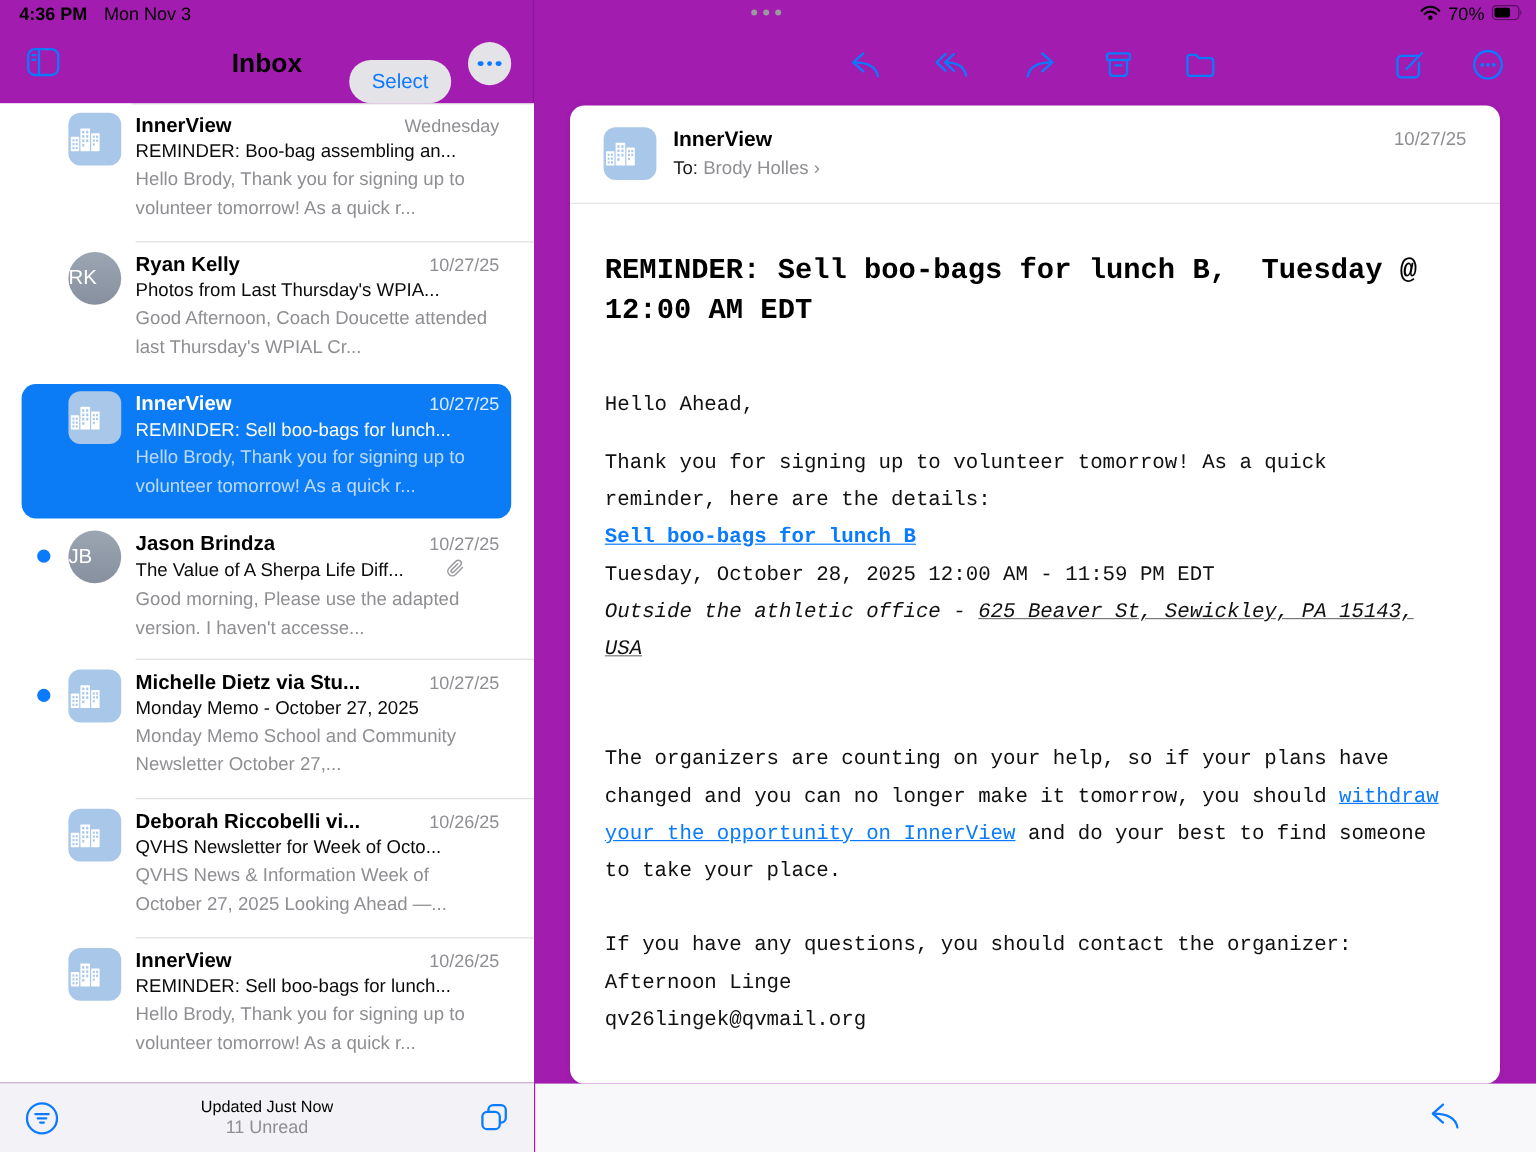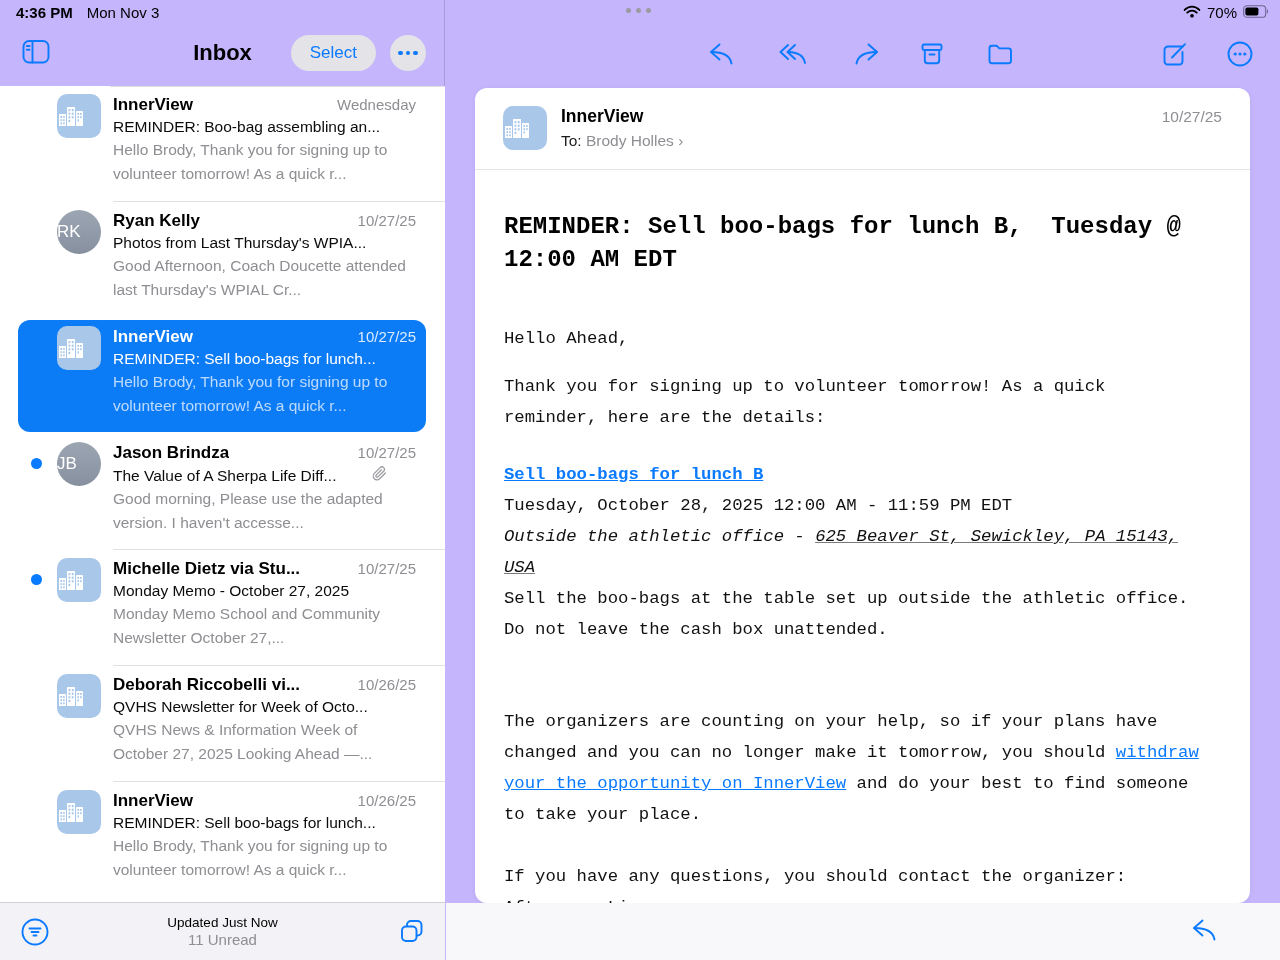--- a/index.html
+++ b/index.html
@@ -1,34 +1,34 @@
 <!DOCTYPE html>
 <html><head>
 <meta charset="utf-8">
 <style>
   * { margin:0; padding:0; box-sizing:border-box; }
   html,body { width:1280px; height:960px; overflow:hidden; }
   body { font-family:"Liberation Sans","DejaVu Sans",sans-serif; -webkit-font-smoothing:antialiased; }
-  .screen { position:relative; width:1280px; height:960px; background:#c4b5fd; overflow:hidden; }
+  .screen { position:relative; width:1280px; height:960px; background:#a21caf; overflow:hidden; }
 
   
   .statusbar { position:absolute; left:0; top:0; width:100%; height:24px; z-index:30; }
   .sb-left { position:absolute; left:16px; top:4px; display:flex; gap:14px; font-size:15px; color:#000; }
   .sb-time { font-weight:700; }
   .sb-date { font-weight:500; }
   .sb-right { position:absolute; right:10px; top:4px; display:flex; align-items:center; gap:6px; font-size:15px; font-weight:500; }
   .mt-dots { position:absolute; left:626px; top:8px; display:flex; gap:5px; }
   .mt-dots i { width:5px; height:5px; border-radius:50%; background:#9a9aa0; }
 
   
   .sidebar { position:absolute; left:0; top:0; width:445px; height:960px; border-right:1px solid rgba(0,0,0,0.14); }
   .sidebar-header { position:absolute; left:0; top:24px; width:445px; height:62px; }
   .btn-toggle { position:absolute; left:19px; top:13px; width:34px; height:32px; background:none; border:none; cursor:pointer; }
   .sb-title { position:absolute; left:0; top:16px; width:100%; text-align:center; font-size:22px; font-weight:700; color:#000; }
-  .btn-select { position:absolute; right:69px; top:11px; height:36px; padding:0 19px; border:none; border-radius:18px; background:#e3e3e8; color:#0a7aff; font-size:17px; font-family:inherit; cursor:pointer; }
+  .btn-select { position:absolute; right:69px; top:26px; height:36px; padding:0 19px; border:none; border-radius:18px; background:#e3e3e8; color:#0a7aff; font-size:17px; font-family:inherit; cursor:pointer; }
   .btn-more-list { position:absolute; right:19px; top:11px; width:36px; height:36px; border:none; border-radius:50%; background:#e3e3e8; cursor:pointer; display:flex; align-items:center; justify-content:center; gap:3px; }
   .btn-more-list i { width:4.5px; height:4.5px; border-radius:50%; background:#0a7aff; }
 
   .mail-list { position:absolute; left:0; top:86px; width:445px; height:816px; background:#fff; overflow:hidden; }
   .mail-list::before { content:''; position:absolute; left:110px; right:0; top:0; border-top:1px solid rgba(0,0,0,0.12); }
   .row { position:relative; height:116px; cursor:pointer; }
   .row::after { content:''; position:absolute; left:113px; right:0; bottom:0; border-bottom:1px solid rgba(0,0,0,0.12); }
   .row.no-sep::after, .row.selected::after, .row:last-child::after { display:none; }
   .row.selected::before { content:''; position:absolute; left:18px; right:19px; top:2px; bottom:2px; background:#0c7bf6; border-radius:12px; }
   .dot { position:absolute; left:31px; top:24px; width:11px; height:11px; border-radius:50%; background:#0a7aff; z-index:1; }
@@ -66,21 +66,21 @@
   .rd-toline { position:absolute; left:86px; top:44px; font-size:15.5px; }
   .to-label { color:#1c1c1e; }
   .to-name, .to-chev { color:#8e8e93; }
   .rd-date { position:absolute; right:28px; top:20px; font-size:15.5px; color:#8e8e93; }
 
   .card-body { padding:40px 29px 0 29px;font-family:Liberation Mono, monospace; }
   .rd-subject { font-size:24px; font-weight:700; line-height:33px; color:#000; white-space:pre-wrap; max-width:725px; }
   .reader-text { font-size:17.3px; line-height:31px; color:#111; max-width:696px; }
   .p-greeting { margin-top:47px; }
   .p-intro { margin-top:17px; }
-  .p-details { margin-top:26px; }
+  .p-details { }
   .event-link { color:#0a7aff; font-weight:700; text-decoration:underline; cursor:pointer; }
   .ital { font-style:italic; }
   .addr { color:#111; font-style:italic; text-decoration:underline; text-decoration-color:#7a7a7e; cursor:pointer; }
   .p-help { margin-top:61px; }
   .blue-link { color:#0a7aff; text-decoration:underline; cursor:pointer; }
   .p-contact { margin-top:31px; }
 
   .reader-bottombar { position:absolute; left:0; top:903px; width:834px; height:57px; background:#f8f8fa; }
   .btn-reply-bottom { position:absolute; right:58px; top:10px; width:34px; height:34px; border:none; background:none; cursor:pointer; }
 </style>
@@ -391,21 +391,20 @@
         <h1 class="rd-subject">REMINDER: Sell boo-bags for lunch B,  Tuesday @ 12:00 AM EDT</h1>
         <div class="reader-text">
           <p class="p-greeting">Hello Ahead,</p>
           <p class="p-intro">Thank you for signing up to volunteer tomorrow! As a quick reminder, here are the details:</p>
           <div class="p-details">
             <div><a class="event-link">Sell boo-bags for lunch B</a></div>
             <div>Tuesday, October 28, 2025 12:00 AM - 11:59 PM EDT</div>
             <div>
               <span class="ital">Outside the athletic office - </span><a class="addr">625 Beaver St, Sewickley, PA 15143, USA</a>
             </div>
-            <div>Sell the boo-bags at the table set up outside the athletic office. Do not leave the cash box unattended.</div>
           </div>
           <p class="p-help"><span>The organizers are counting on your help, so if your plans have changed and you can no longer make it tomorrow, you should </span><a class="blue-link">withdraw your the opportunity on InnerView</a><span> and do your best to find someone to take your place.</span></p>
           <div class="p-contact">
             <div>If you have any questions, you should contact the organizer:</div>
             <div>Afternoon Linge</div>
             <div>qv26lingek@qvmail.org</div>
           </div>
         </div>
       </div>
     </div>

